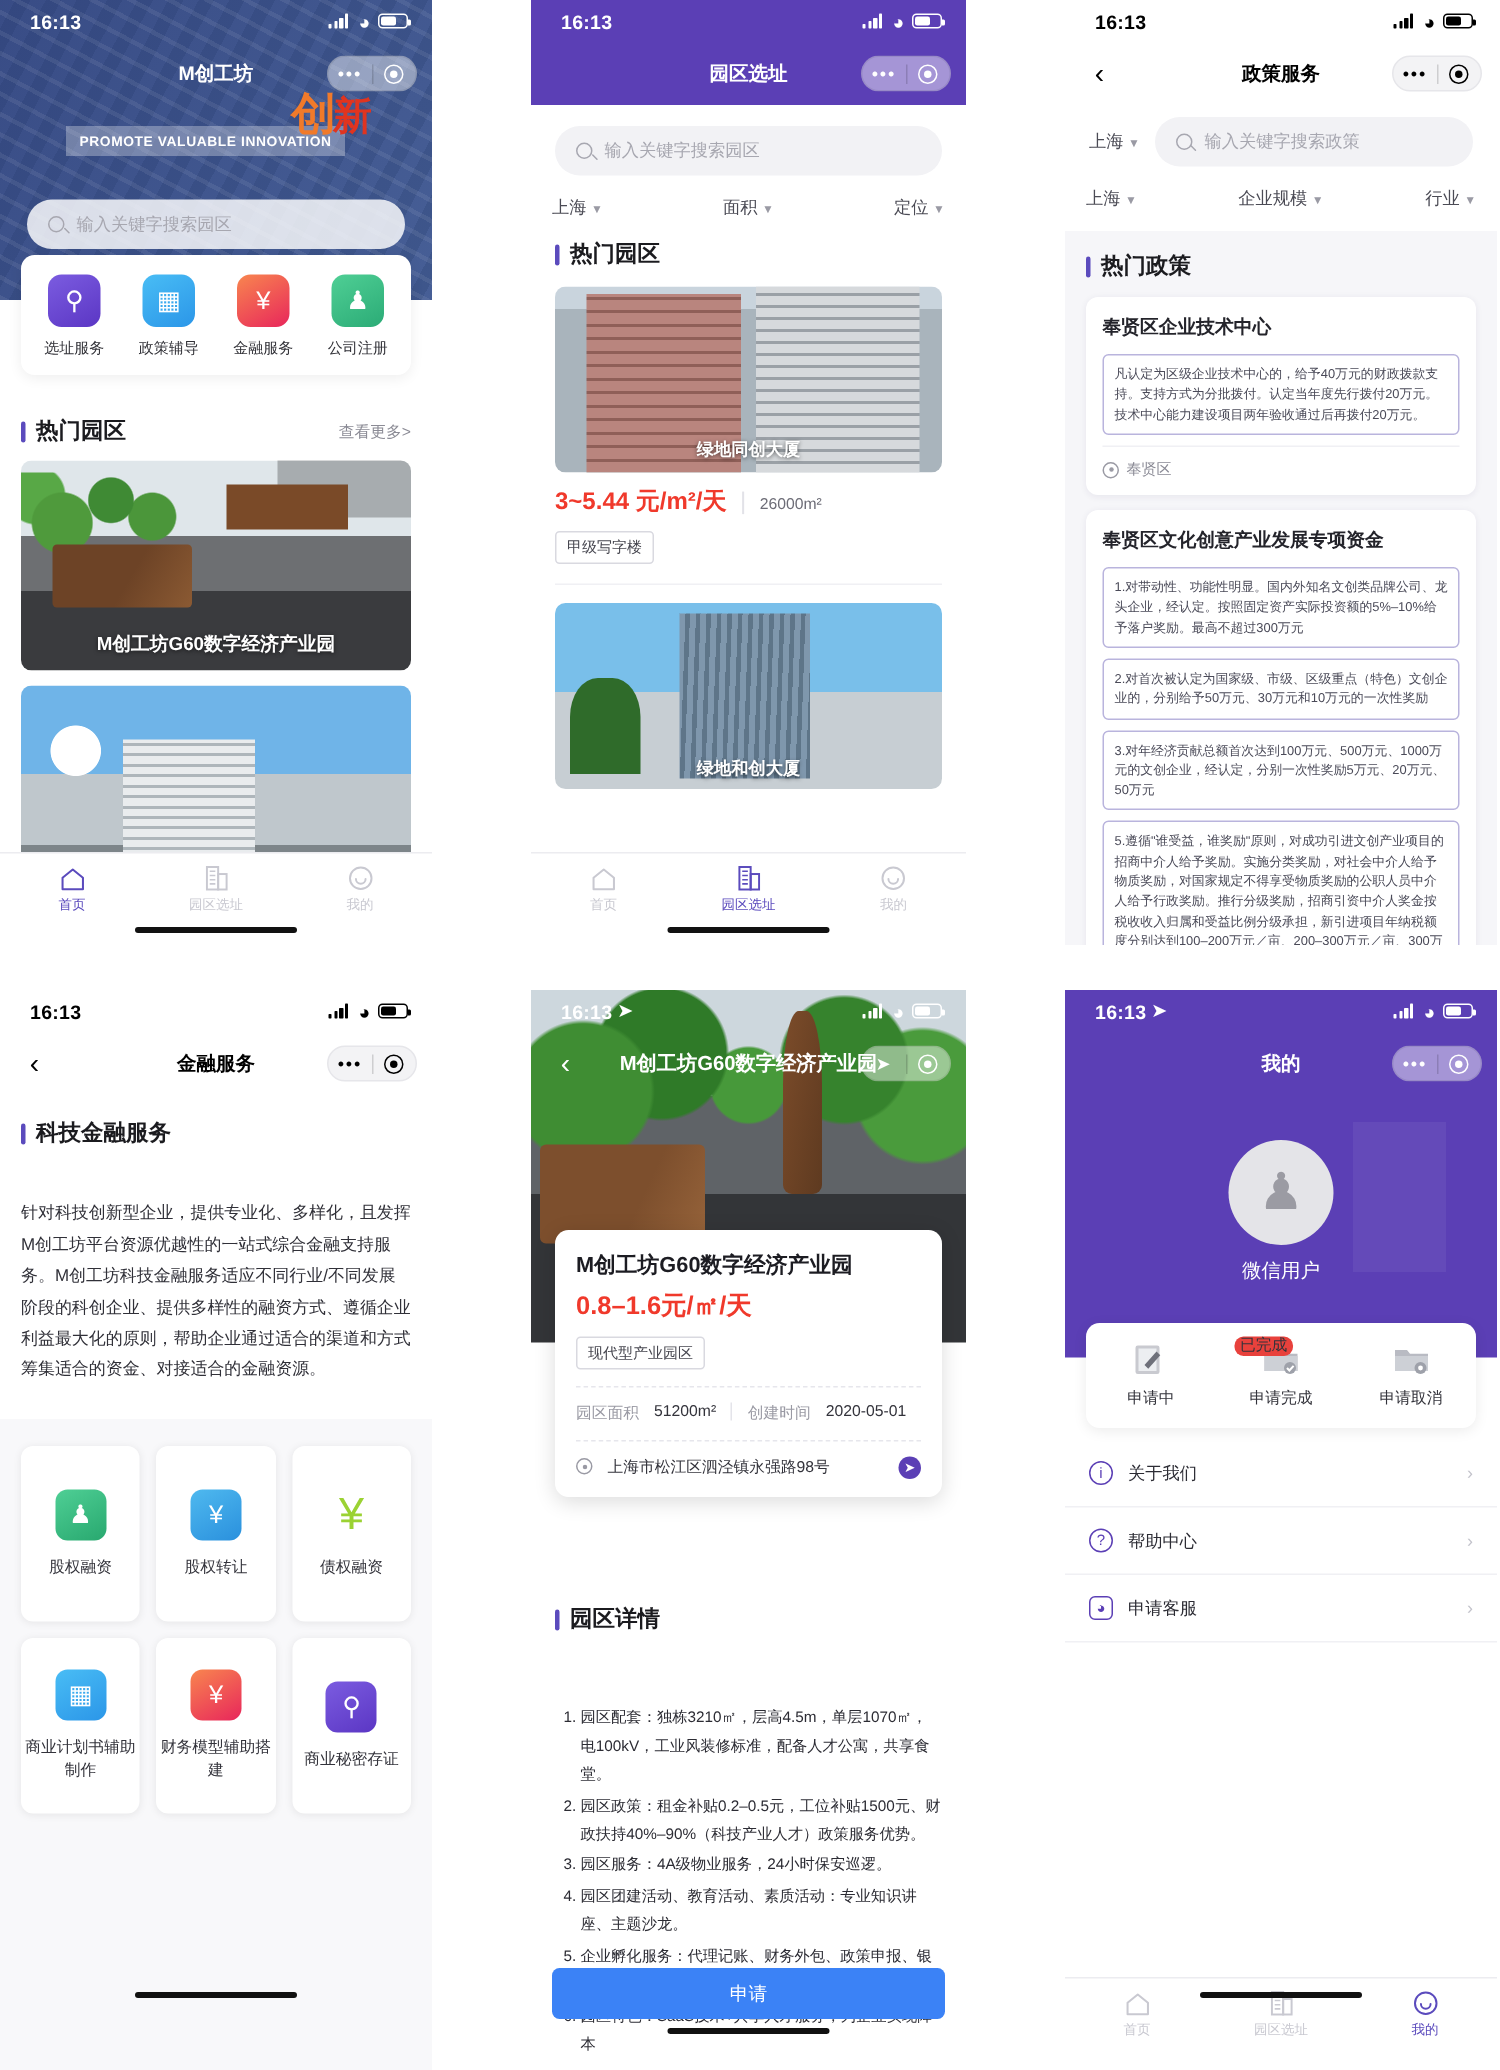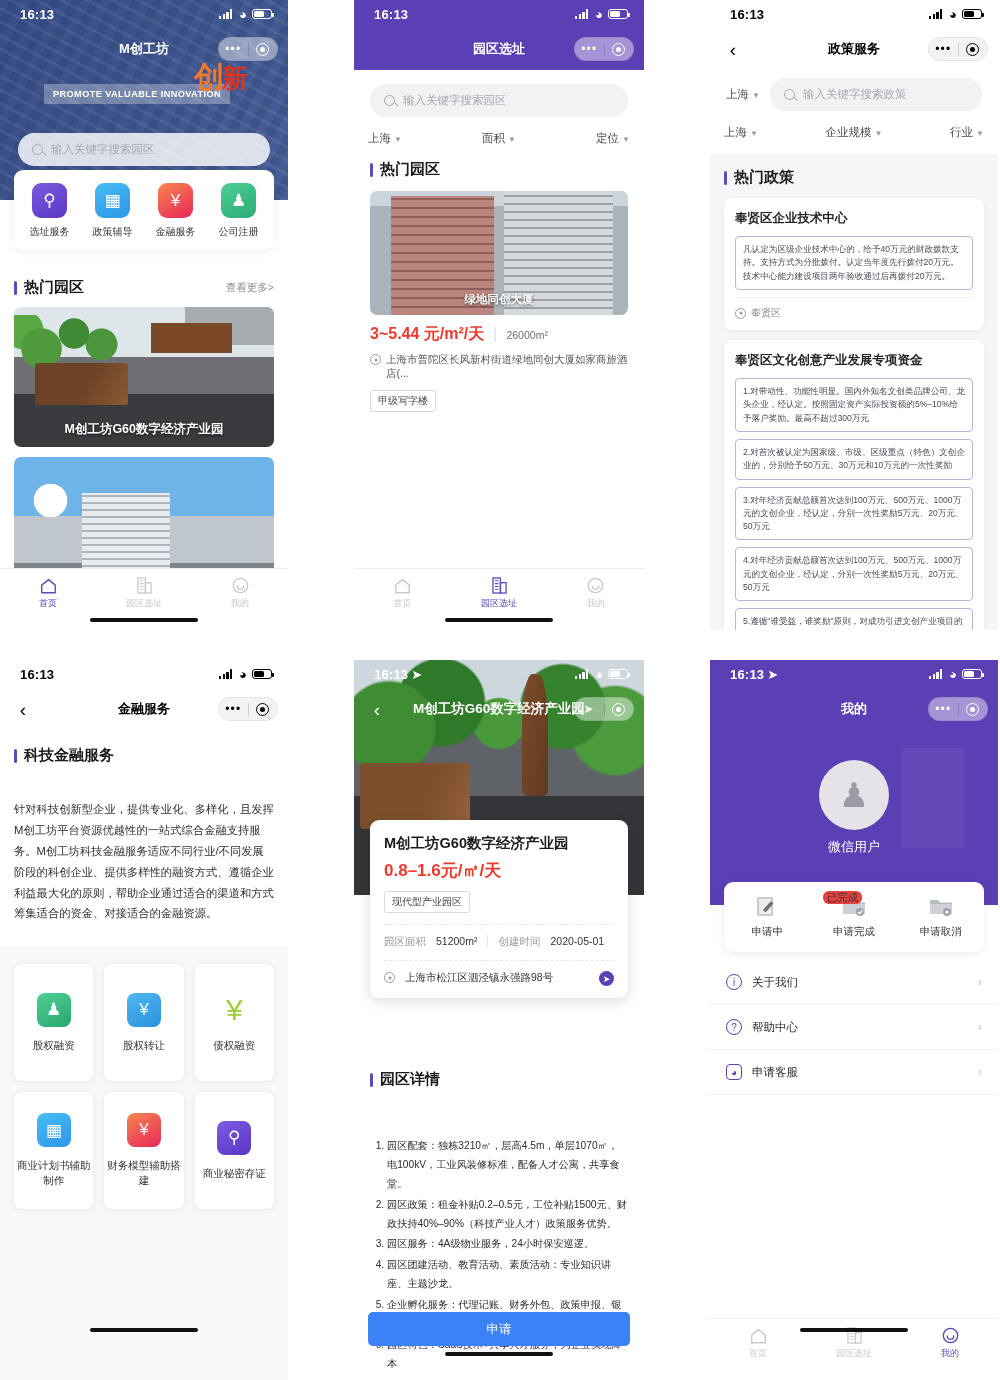--- a/index.html
+++ b/index.html
@@ -387,29 +387,31 @@
       <div style="margin-top:12px;">
         <div class="card-img">
           <div class="tower-a"></div>
           <div class="cap" style="position:absolute;left:0;right:0;bottom:8px;text-align:center;color:#fff;font-size:11.5px;font-weight:bold;text-shadow:0 1px 3px rgba(0,0,0,.6);">绿地同创大厦</div>
         </div>
         <div style="display:flex;align-items:baseline;gap:9px;margin-top:9px;">
           <span class="price">3~5.44 元/m²/天</span>
           <span style="color:#e2e2e8;">|</span>
           <span class="area-sm">26000m²</span>
         </div>
-        <div class="addr" style="margin-top:8px;">
-          <span class="pin"></span>
-          <span>上海市普陀区长风新村街道绿地同创大厦如家商旅酒店(...</span>
-        </div>
         <div style="margin-top:9px;">
           <span class="chip">甲级写字楼</span>
         </div>
       </div>
 
+      <div style="margin-top:13px;border-top:.8px solid #f0f0f4;padding-top:12px;">
+        <div class="card-img">
+          <div class="tower-b"></div>
+          <div class="cap" style="position:absolute;left:0;right:0;bottom:6px;text-align:center;color:#fff;font-size:11.5px;font-weight:bold;text-shadow:0 1px 3px rgba(0,0,0,.6);">绿地和创大厦</div>
+        </div>
+      </div>
     </div>
 
     <div class="tabbar">
       <div class="tab">
         <div class="tabicon">
           <svg width="17" height="16" viewBox="0 0 20 18">
               <path d="M2 8 L10 1.5 L18 8 V17 H2 Z" fill="none" stroke="currentColor" stroke-width="1.6" stroke-linejoin="round"></path>
             </svg>
         </div>
         <span>首页</span>
@@ -491,21 +493,20 @@
           <span class="pin"></span>
           <span>奉贤区</span>
         </div>
       </div>
 
       <div class="policy-card">
         <h4>奉贤区文化创意产业发展专项资金</h4>
         <div class="clause">1.对带动性、功能性明显。国内外知名文创类品牌公司、龙头企业，经认定。按照固定资产实际投资额的5%–10%给予落户奖励。最高不超过300万元</div>
         <div class="clause">2.对首次被认定为国家级、市级、区级重点（特色）文创企业的，分别给予50万元、30万元和10万元的一次性奖励</div>
         <div class="clause">3.对年经济贡献总额首次达到100万元、500万元、1000万元的文创企业，经认定，分别一次性奖励5万元、20万元、50万元</div>
-        <div class="clause">4.对年经济贡献总额首次达到100万元、500万元、1000万元的文创企业，经认定，分别一次性奖励5万元、20万元、50万元</div>
         <div class="clause" style="position:relative;">
           <span>5.遵循"谁受益，谁奖励"原则，对成功引进文创产业项目的招商中介人给予奖励。实施分类奖励，对社会中介人给予物质奖励，对国家规定不得享受物质奖励的公职人员中介人给予行政奖励。推行分级奖励，招商引资中介人奖金按税收收入归属和受益比例分级承担，新引进项目年纳税额度分别达到100–200万元／亩、200–300万元／亩、300万元／亩及以上的，由所</span>
           
         </div>
       </div>
     </div>
     <div class="homebar" style="opacity:0"></div>
   </div>
 
   <div class="panel p4" style="background:#f8f8fa;">

